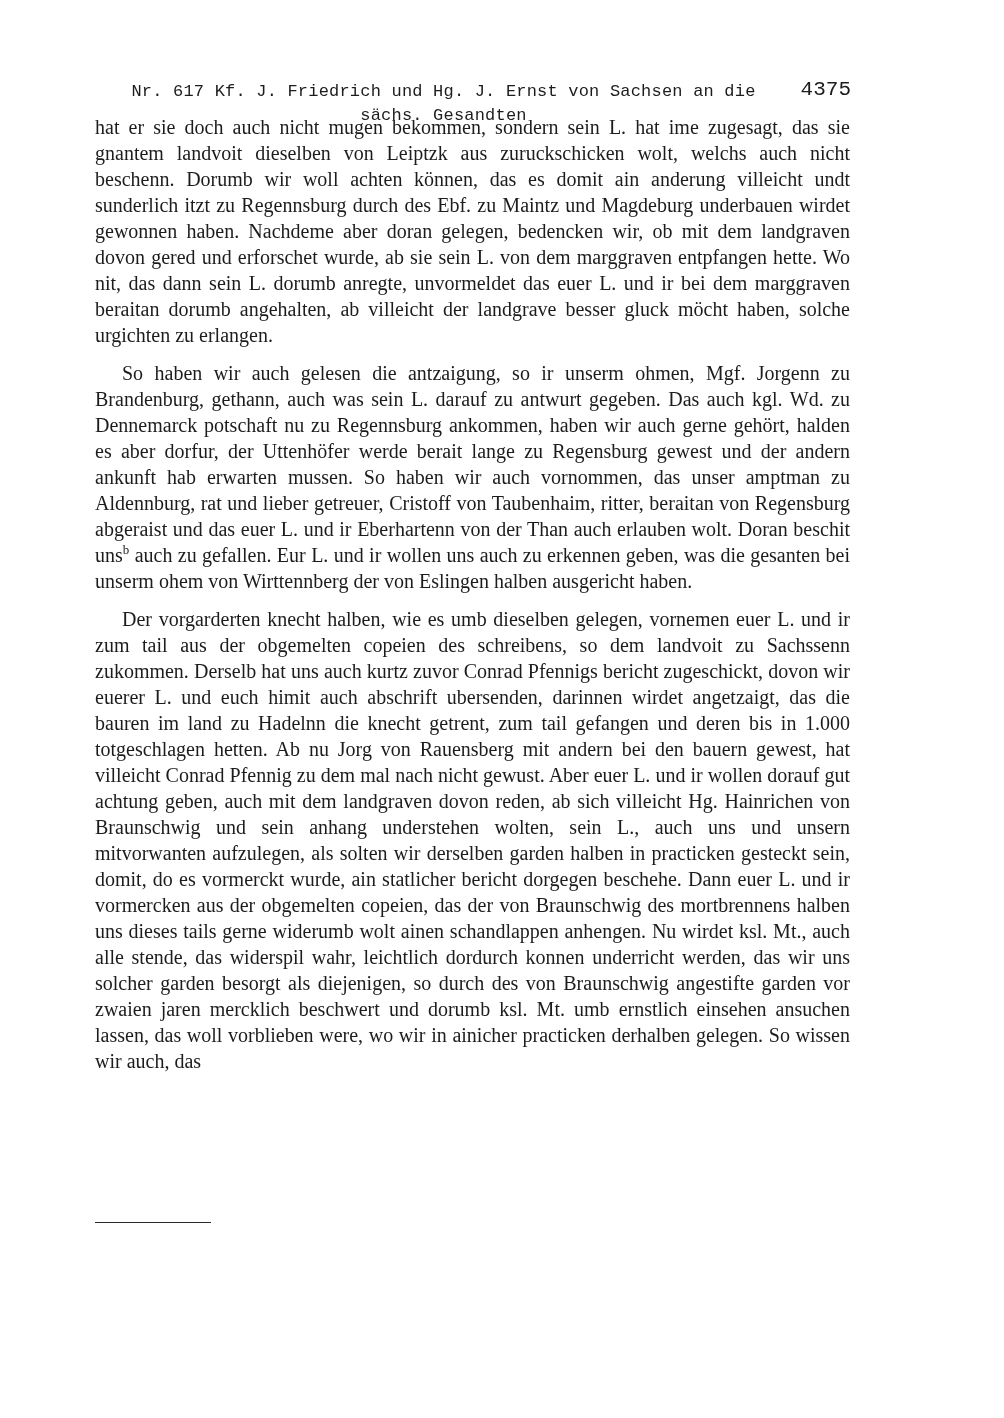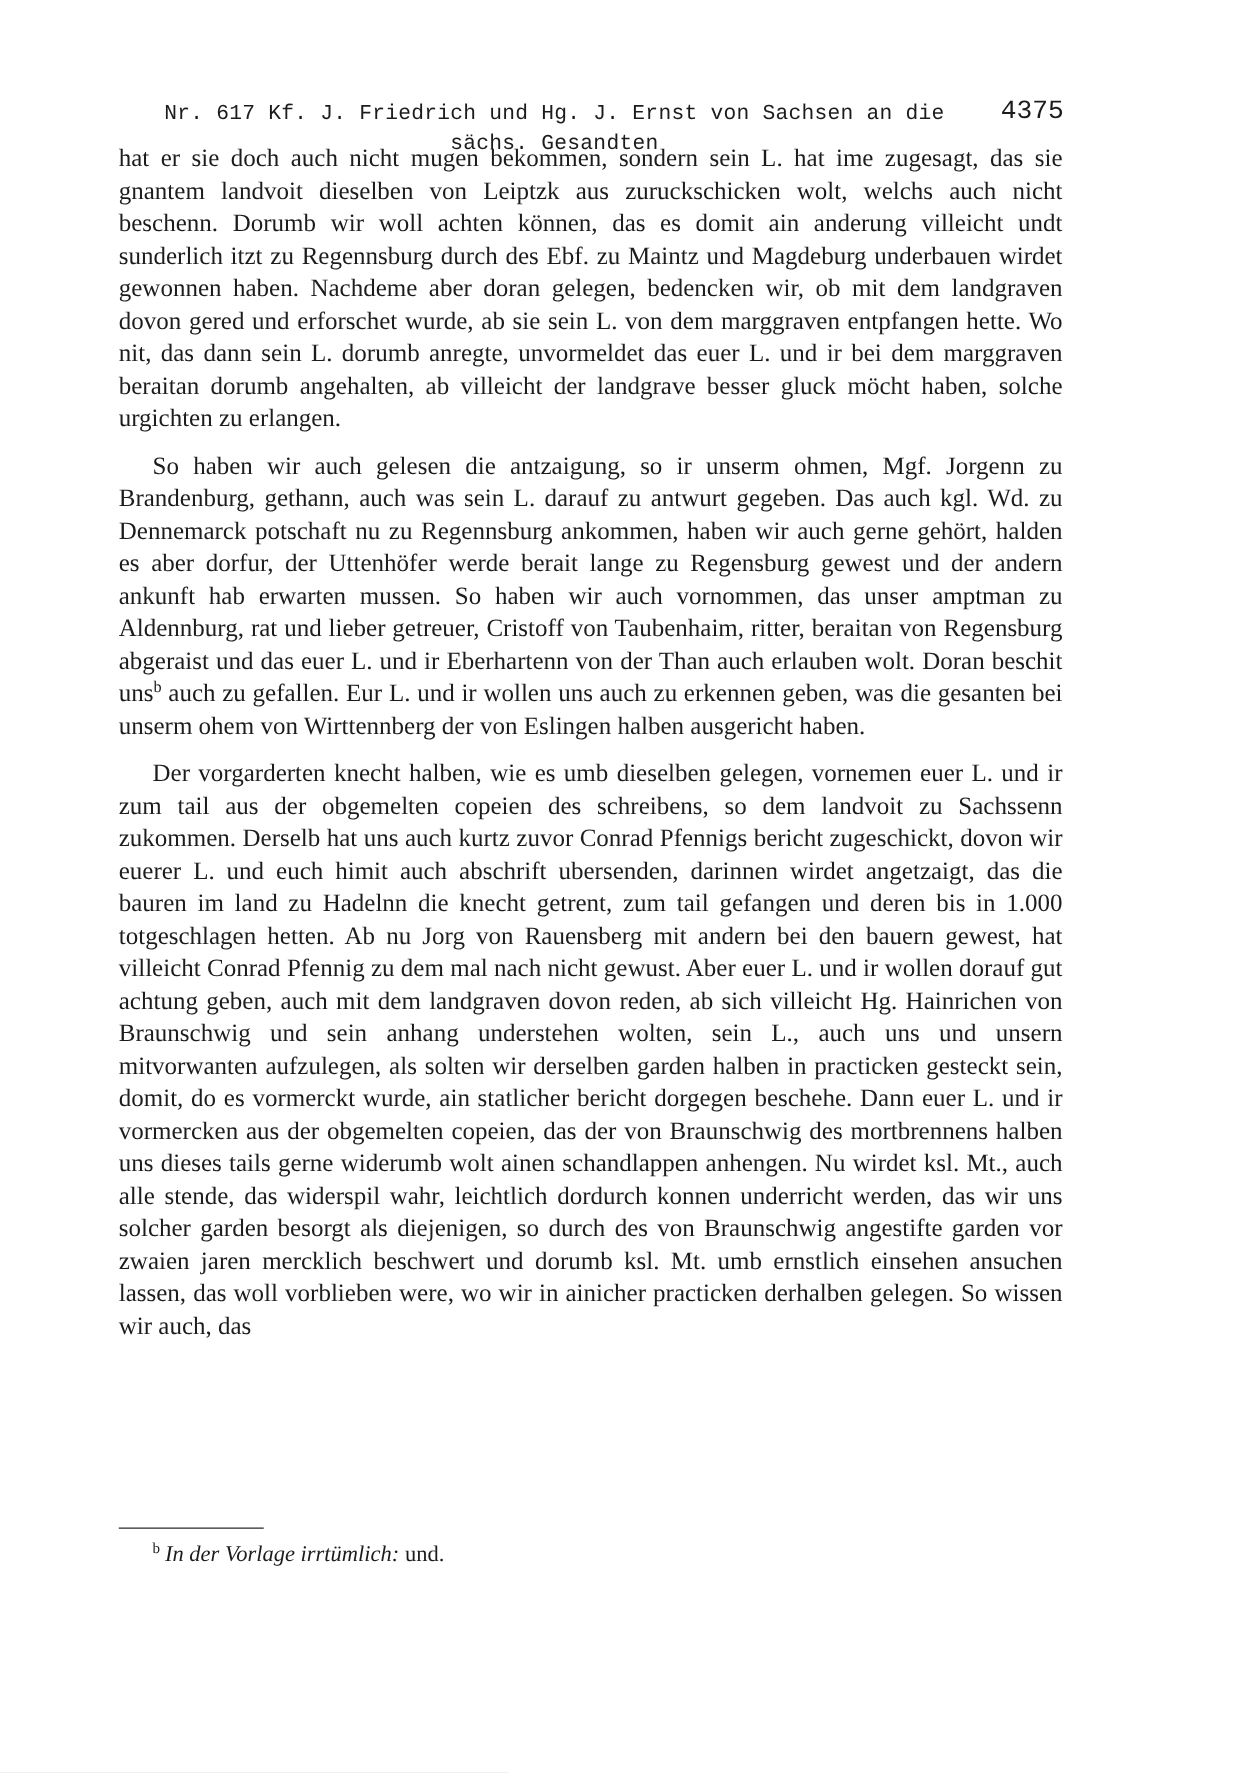--- a/index.html
+++ b/index.html
@@ -102,16 +102,15 @@
   <div class="body-text">
     <p class="para">hat er sie doch auch nicht mugen bekommen, sondern sein L. hat ime zugesagt, das sie gnantem landvoit dieselben von Leiptzk aus zuruckschicken wolt, welchs auch nicht beschenn. Dorumb wir woll achten können, das es domit ain anderung villeicht undt sunderlich itzt zu Regennsburg durch des Ebf. zu Maintz und Magdeburg underbauen wirdet gewonnen haben. Nachdeme aber doran gelegen, bedencken wir, ob mit dem landgraven dovon gered und erforschet wurde, ab sie sein L. von dem marggraven entpfangen hette. Wo nit, das dann sein L. dorumb anregte, unvormeldet das euer L. und ir bei dem marggraven beraitan dorumb angehalten, ab villeicht der landgrave besser gluck möcht haben, solche urgichten zu erlangen.</p>
 
     <p class="para indent"><span>So haben wir auch gelesen die antzaigung, so ir unserm ohmen, Mgf. Jorgenn zu Brandenburg, gethann, auch was sein L. darauf zu antwurt gegeben. Das auch kgl. Wd. zu Dennemarck potschaft nu zu Regennsburg ankommen, haben wir auch gerne gehört, halden es aber dorfur, der Uttenhöfer werde berait lange zu Regensburg gewest und der andern ankunft hab erwarten mussen. So haben wir auch vornommen, das unser amptman zu Aldennburg, rat und lieber getreuer, Cristoff von Taubenhaim, ritter, beraitan von Regensburg abgeraist und das euer L. und ir Eberhartenn von der Than auch erlauben wolt. Doran beschit uns</span><sup class="note-ref">b</sup><span> auch zu gefallen. Eur L. und ir wollen uns auch zu erkennen geben, was die gesanten bei unserm ohem von Wirttennberg der von Eslingen halben ausgericht haben.</span></p>
 
     <p class="para indent">Der vorgarderten knecht halben, wie es umb dieselben gelegen, vornemen euer L. und ir zum tail aus der obgemelten copeien des schreibens, so dem landvoit zu Sachssenn zukommen. Derselb hat uns auch kurtz zuvor Conrad Pfennigs bericht zugeschickt, dovon wir euerer L. und euch himit auch abschrift ubersenden, darinnen wirdet angetzaigt, das die bauren im land zu Hadelnn die knecht getrent, zum tail gefangen und deren bis in 1.000 totgeschlagen hetten. Ab nu Jorg von Rauensberg mit andern bei den bauern gewest, hat villeicht Conrad Pfennig zu dem mal nach nicht gewust. Aber euer L. und ir wollen dorauf gut achtung geben, auch mit dem landgraven dovon reden, ab sich villeicht Hg. Hainrichen von Braunschwig und sein anhang understehen wolten, sein L., auch uns und unsern mitvorwanten aufzulegen, als solten wir derselben garden halben in practicken gesteckt sein, domit, do es vormerckt wurde, ain statlicher bericht dorgegen beschehe. Dann euer L. und ir vormercken aus der obgemelten copeien, das der von Braunschwig des mortbrennens halben uns dieses tails gerne widerumb wolt ainen schandlappen anhengen. Nu wirdet ksl. Mt., auch alle stende, das widerspil wahr, leichtlich dordurch konnen underricht werden, das wir uns solcher garden besorgt als diejenigen, so durch des von Braunschwig angestifte garden vor zwaien jaren mercklich beschwert und dorumb ksl. Mt. umb ernstlich einsehen ansuchen lassen, das woll vorblieben were, wo wir in ainicher practicken derhalben gelegen. So wissen wir auch, das</p>
   </div>
 
   <div class="footnote-area">
     <div class="footnote-rule"></div>
-    <p class="footnote-line"><sup>b</sup><span class="italic">In der Vorlage irrtümlich:</span><span> </span><span>und.</span></p>
   </div>
 
 </div>
 
 </body></html>

